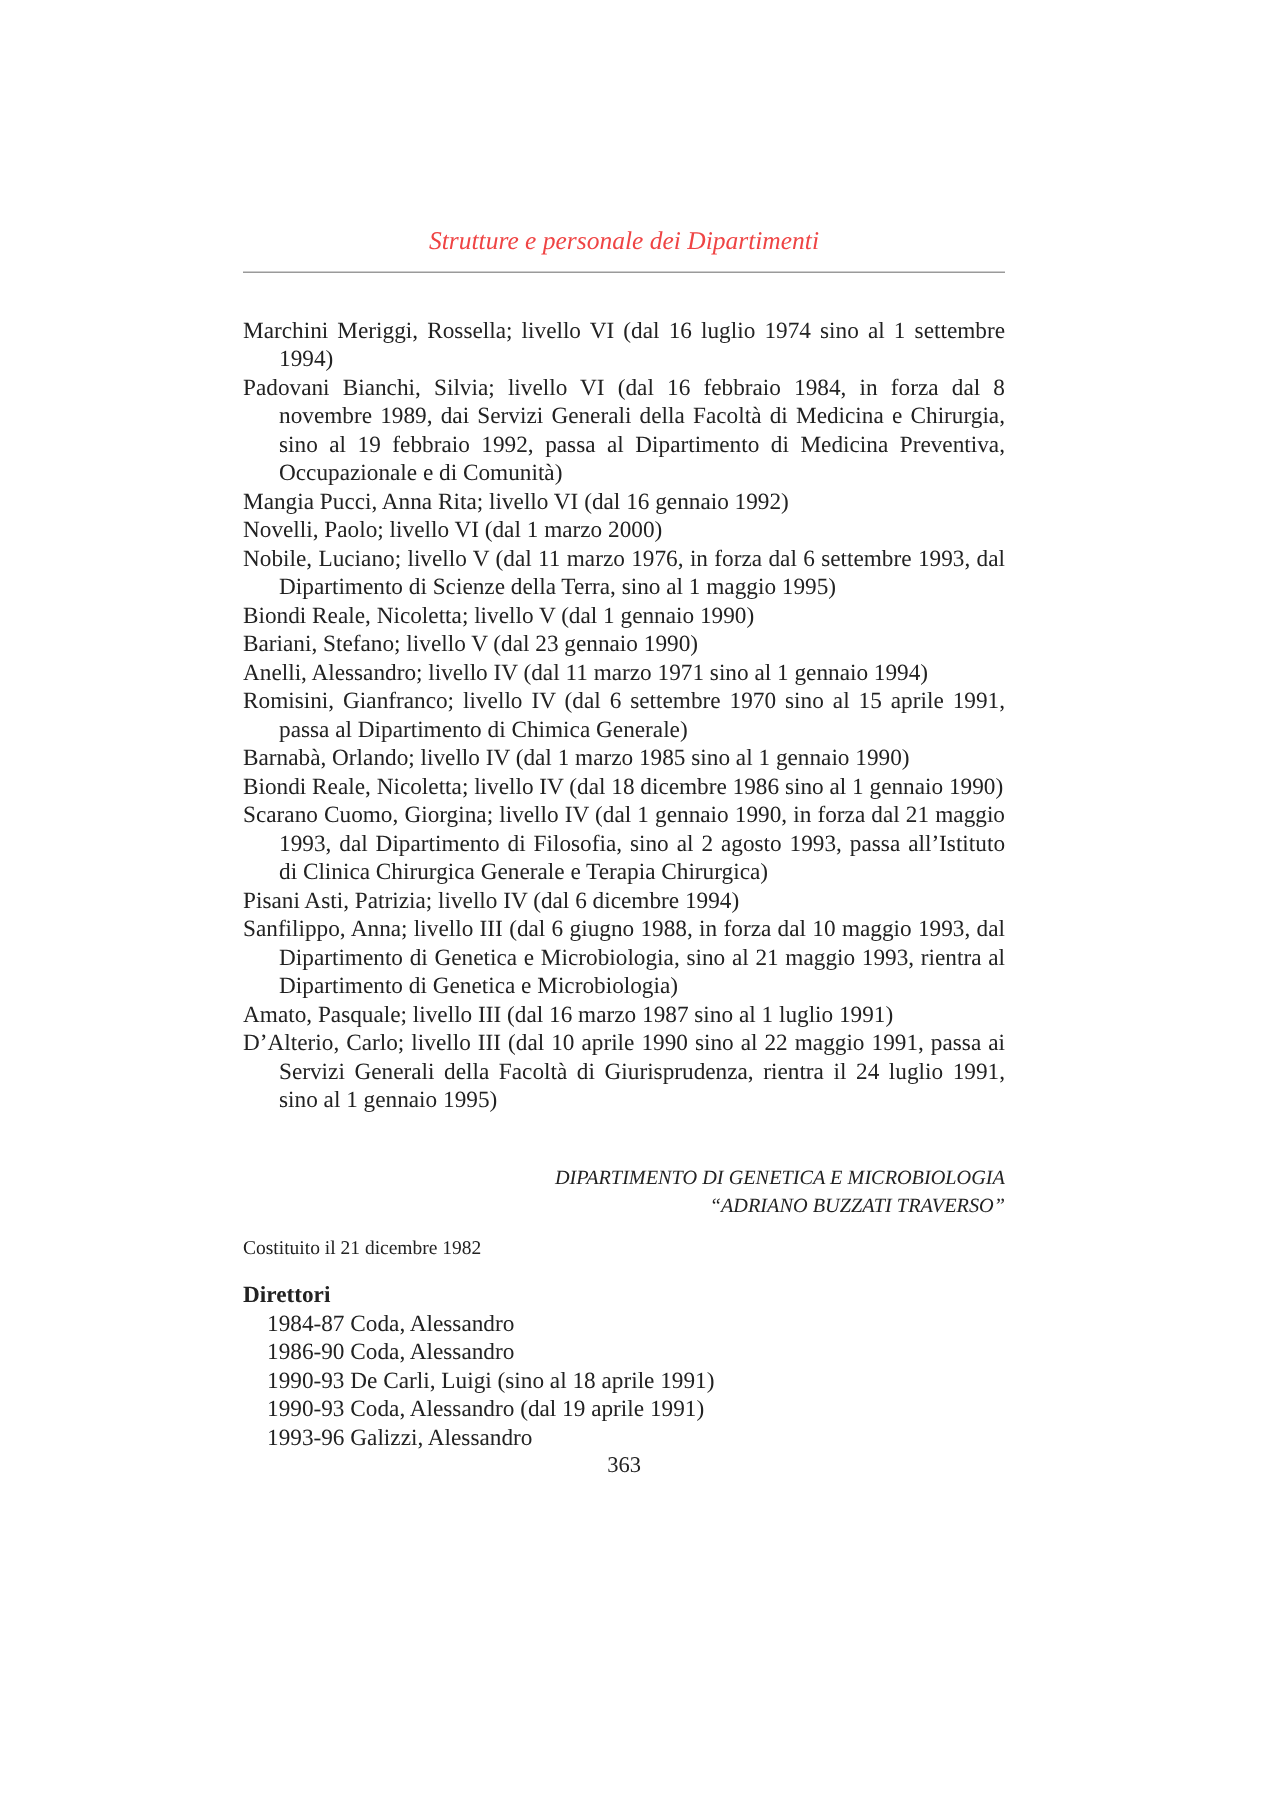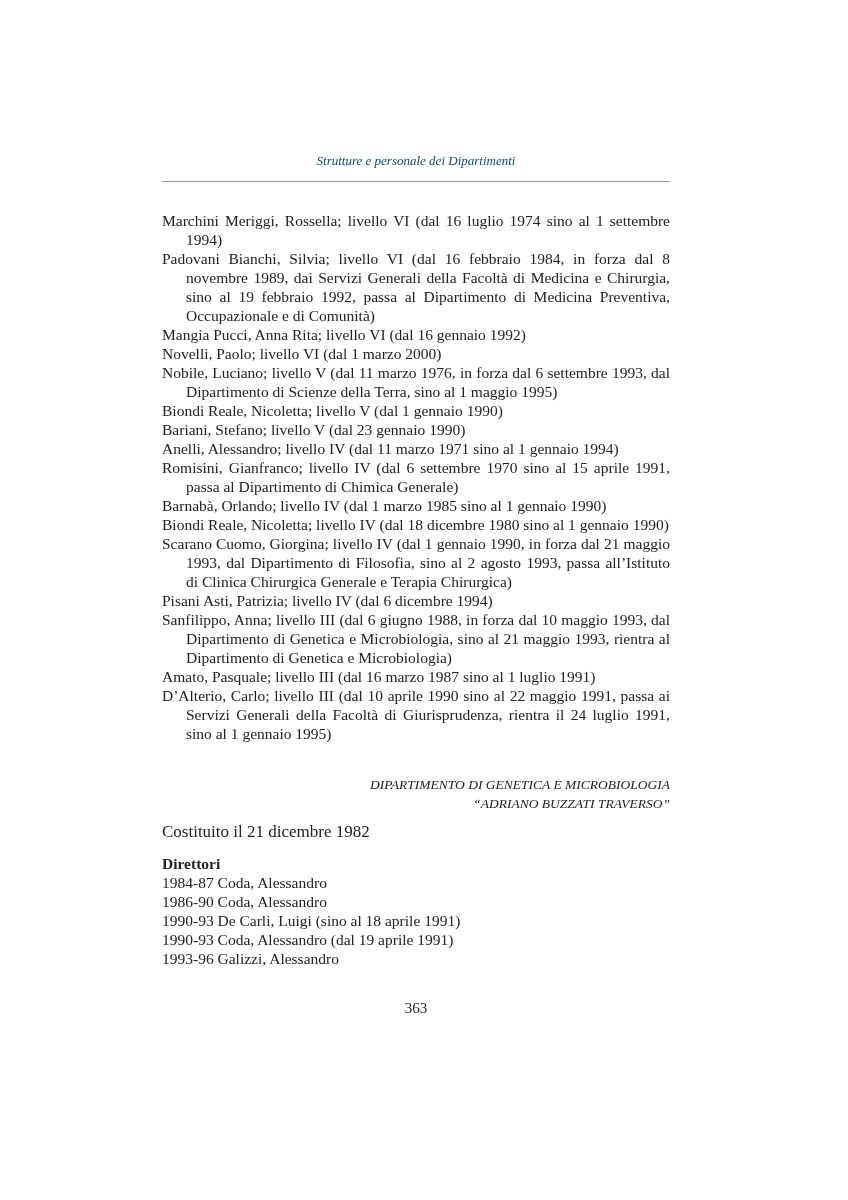--- a/index.html
+++ b/index.html
@@ -11,25 +11,25 @@
     font-family: "Liberation Serif", serif;
     color: #222222;
     overflow: hidden;
   }
   .column {
     margin-left: 162px;
     width: 508px;
   }
   .running-head {
     padding-top: 153px;
-    font-size: 13px;
+    font-size: 17px;
     line-height: 16px;
     font-style: italic;
     text-align: center;
-    color: #0c4a6e;
+    color: #ef4444;
   }
   .header-rule {
     margin-top: 12px;
     border: 0;
     border-bottom: 1px solid #9a9a9a;
     height: 0;
   }
   .entries {
     margin-top: 29px;
   }
@@ -45,35 +45,35 @@
   }
   .section-heading {
     margin-top: 32px;
     text-align: right;
     font-style: italic;
     font-size: 13.5px;
     line-height: 19px;
   }
   .constituted {
     margin-top: 9px;
-    font-size: 17px;
+    font-size: 13px;
     line-height: 19px;
   }
   .directors-heading {
     margin-top: 13px;
     font-size: 15.5px;
     line-height: 19px;
     font-weight: bold;
   }
   .director {
     font-size: 15.5px;
     line-height: 19px;
+    margin-left: 16px;
   }
   .page-number {
-    margin-top: 31px;
     text-align: center;
     font-size: 15px;
     line-height: 19px;
   }
 </style>
 </head>
 <body>
 
 <div class="page">
   <div class="column">
@@ -85,21 +85,21 @@
       <p class="entry">Marchini Meriggi, Rossella; livello VI (dal 16 luglio 1974 sino al 1 settembre 1994)</p>
       <p class="entry">Padovani Bianchi, Silvia; livello VI (dal 16 febbraio 1984, in forza dal 8 novembre 1989, dai Servizi Generali della Facoltà di Medicina e Chirurgia, sino al 19 febbraio 1992, passa al Dipartimento di Medicina Preventiva, Occupazionale e di Comunità)</p>
       <p class="entry">Mangia Pucci, Anna Rita; livello VI (dal 16 gennaio 1992)</p>
       <p class="entry">Novelli, Paolo; livello VI (dal 1 marzo 2000)</p>
       <p class="entry">Nobile, Luciano; livello V (dal 11 marzo 1976, in forza dal 6 settembre 1993, dal Dipartimento di Scienze della Terra, sino al 1 maggio 1995)</p>
       <p class="entry">Biondi Reale, Nicoletta; livello V (dal 1 gennaio 1990)</p>
       <p class="entry">Bariani, Stefano; livello V (dal 23 gennaio 1990)</p>
       <p class="entry">Anelli, Alessandro; livello IV (dal 11 marzo 1971 sino al 1 gennaio 1994)</p>
       <p class="entry">Romisini, Gianfranco; livello IV (dal 6 settembre 1970 sino al 15 aprile 1991, passa al Dipartimento di Chimica Generale)</p>
       <p class="entry">Barnabà, Orlando; livello IV (dal 1 marzo 1985 sino al 1 gennaio 1990)</p>
-      <p class="entry">Biondi Reale, Nicoletta; livello IV (dal 18 dicembre 1980 sino al 1 gennaio 1990)</p>
+      <p class="entry">Biondi Reale, Nicoletta; livello IV (dal 18 dicembre 1986 sino al 1 gennaio 1990)</p>
       <p class="entry">Scarano Cuomo, Giorgina; livello IV (dal 1 gennaio 1990, in forza dal 21 maggio 1993, dal Dipartimento di Filosofia, sino al 2 agosto 1993, passa all’Istituto di Clinica Chirurgica Generale e Terapia Chirurgica)</p>
       <p class="entry">Pisani Asti, Patrizia; livello IV (dal 6 dicembre 1994)</p>
       <p class="entry">Sanfilippo, Anna; livello III (dal 6 giugno 1988, in forza dal 10 maggio 1993, dal Dipartimento di Genetica e Microbiologia, sino al 21 maggio 1993, rientra al Dipartimento di Genetica e Microbiologia)</p>
       <p class="entry">Amato, Pasquale; livello III (dal 16 marzo 1987 sino al 1 luglio 1991)</p>
       <p class="entry">D’Alterio, Carlo; livello III (dal 10 aprile 1990 sino al 22 maggio 1991, passa ai Servizi Generali della Facoltà di Giurisprudenza, rientra il 24 luglio 1991, sino al 1 gennaio 1995)</p>
     </div>
 
     <div class="section-heading">
       <div>DIPARTIMENTO DI GENETICA E MICROBIOLOGIA</div>
       <div>“ADRIANO BUZZATI TRAVERSO”</div>

